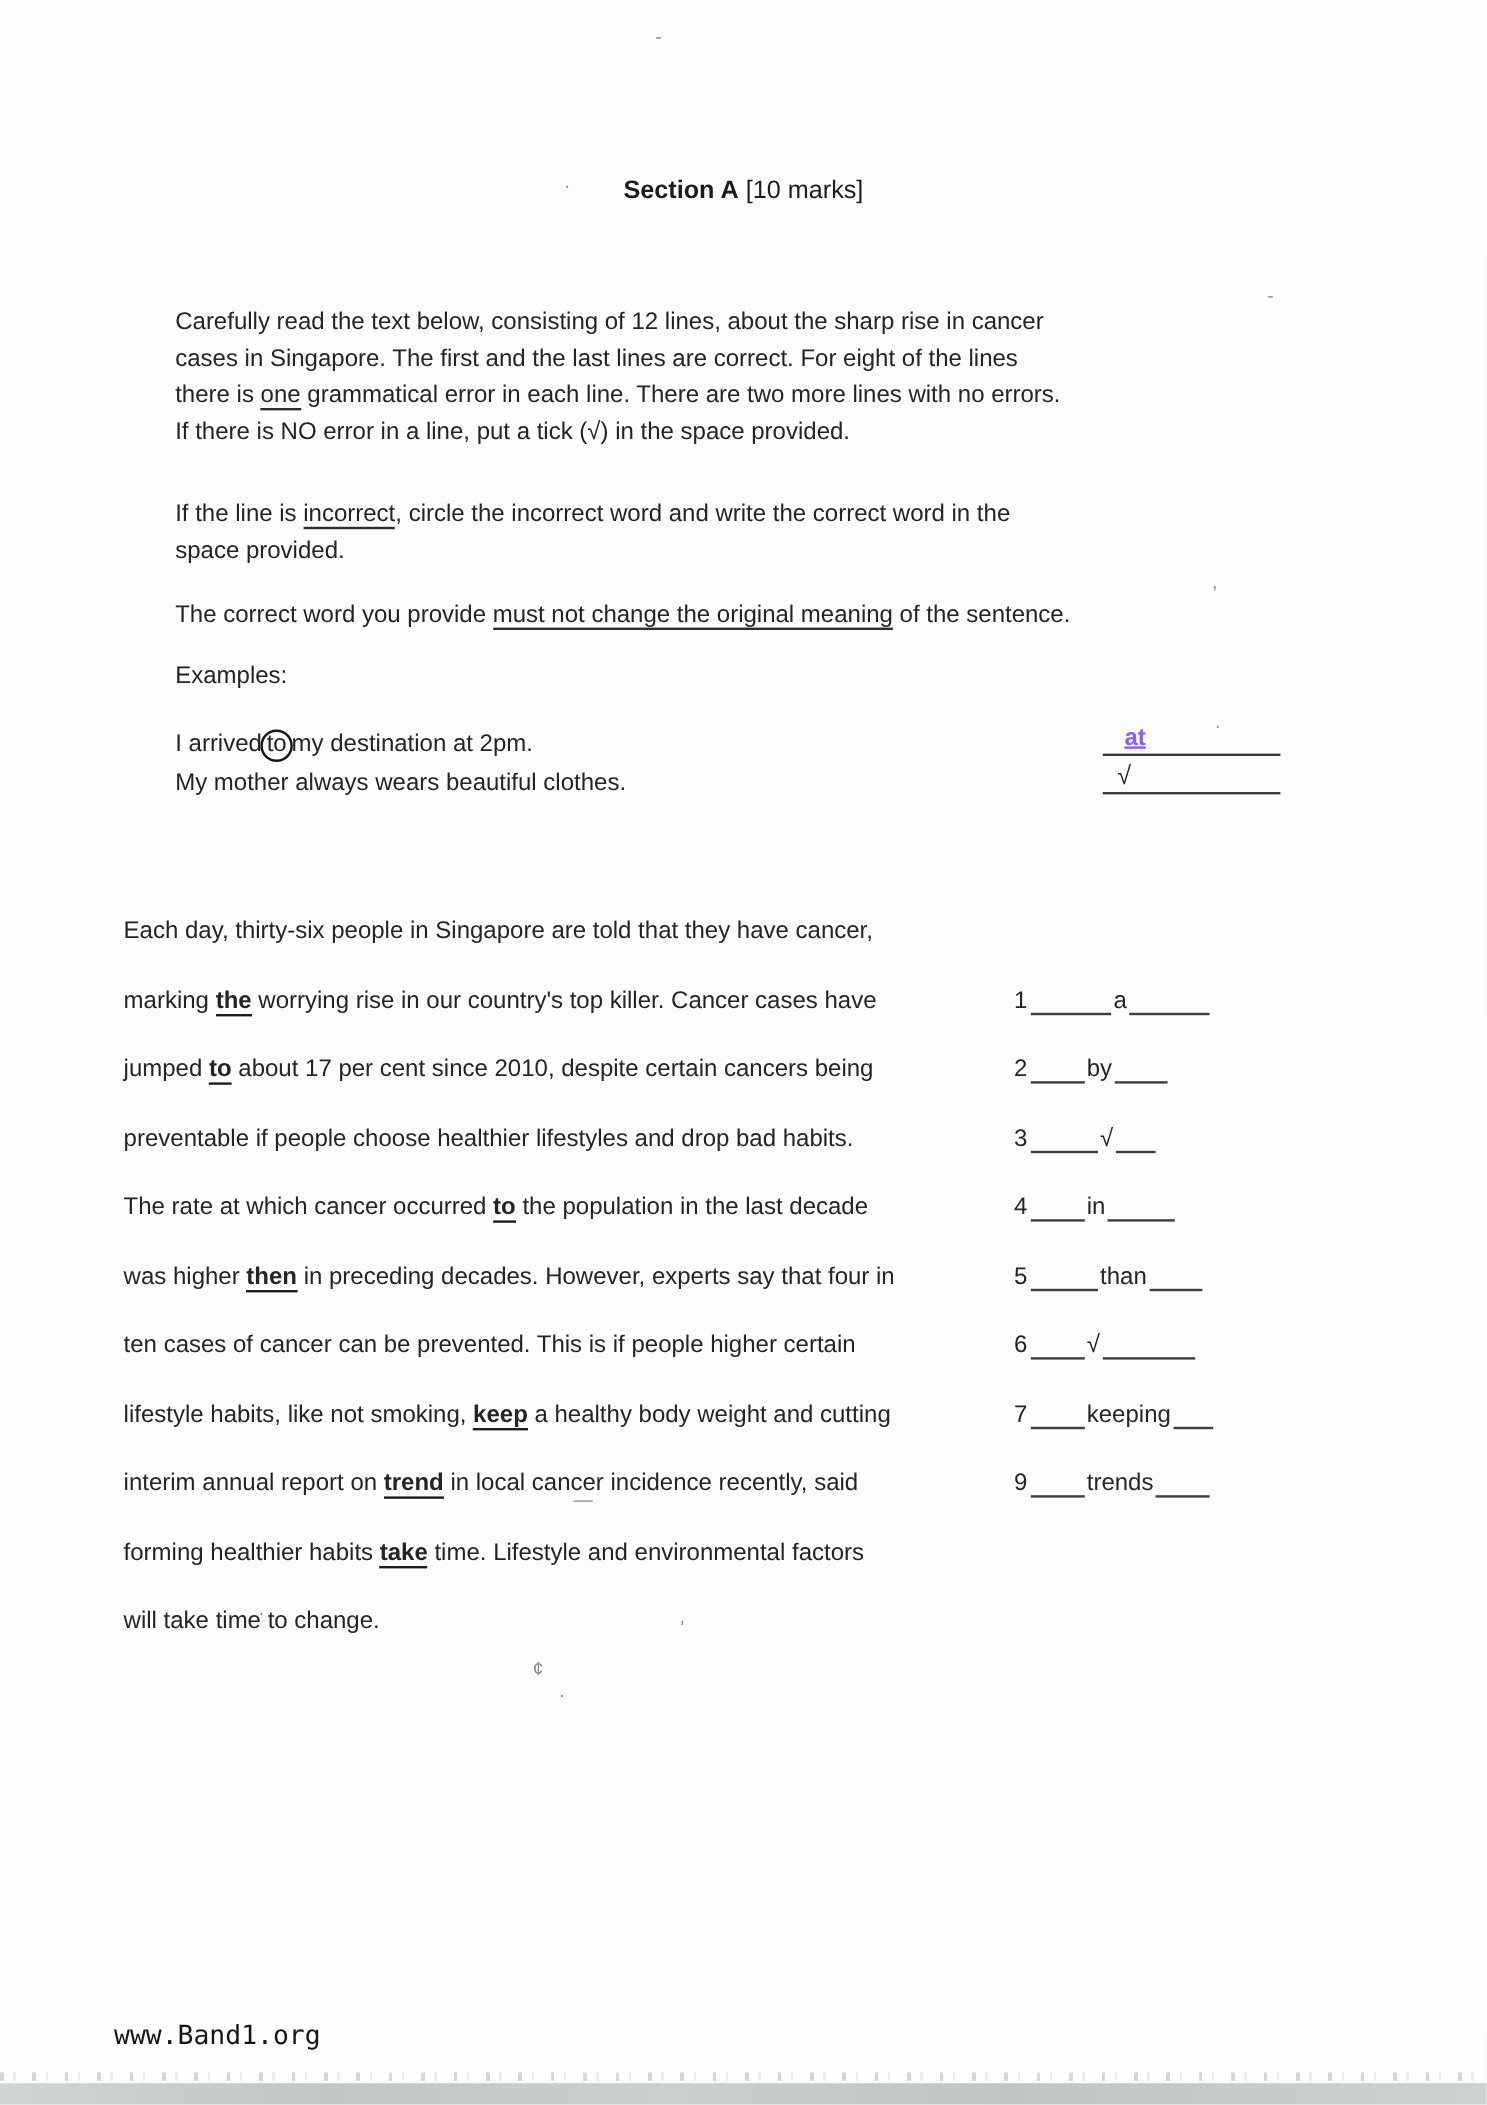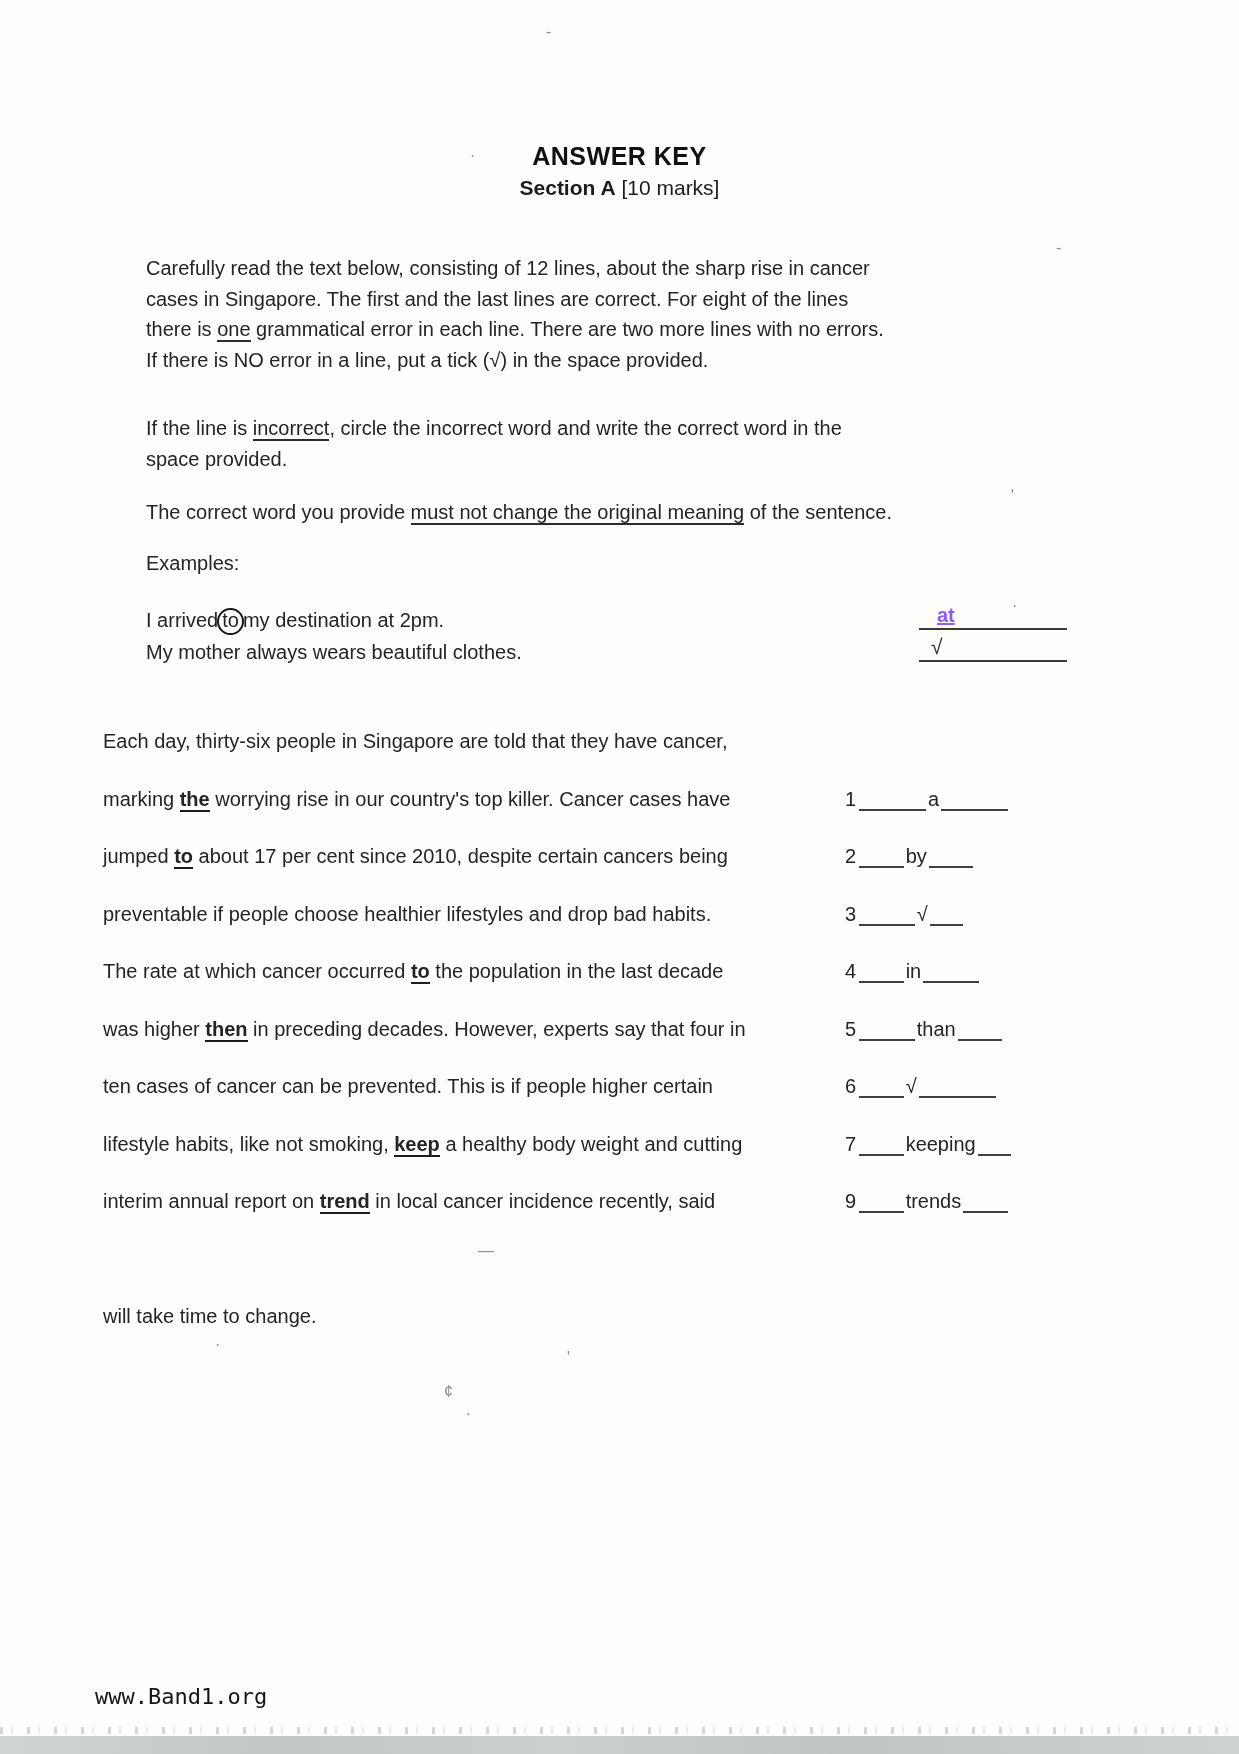--- a/index.html
+++ b/index.html
@@ -31,21 +31,21 @@
   .s-bu{font-weight:700;border-bottom:2.5px solid #1d1d1d;}
   .s-circle{display:inline-block;border:2.5px solid #161616;border-radius:50%;padding:0 3px 2px 3px;margin:0 -1px;line-height:1.05;}
   
   .ex-rows{margin-top:26px;}
   .ex-row{position:relative;height:32px;line-height:32px;}
   .ex-ans{position:absolute;left:773px;top:-2px;width:148px;height:26px;border-bottom:2.5px solid #3a3a3a;line-height:26px;}
   .ex-ans .w{padding-left:18px;}
   .ex-ans .w.bold{font-weight:700;text-decoration:underline;text-decoration-thickness:2px;color:#8b5cf6;text-align:center;}
   .ex-ans .w.tick{padding-left:12px;font-size:21px;color:#2a2a2a;}
   
-  .passage{position:absolute;left:103px;top:713px;width:1080px;font-size:20px;color:#242424;}
+  .passage{position:absolute;left:103px;top:748px;width:1080px;font-size:20px;color:#242424;}
   .p-row{position:relative;height:57.5px;line-height:57.5px;white-space:nowrap;}
   .p-line{display:inline-block;max-width:738px;}
   .p-ans{position:absolute;left:742px;top:0;white-space:nowrap;}
   .p-ans .num{margin-right:3px;}
   .p-ans .blank{display:inline-block;color:transparent;border-bottom:2px solid #3f3f3f;line-height:1;letter-spacing:0;}
   .p-ans .val{margin:0 2px;color:#252525;}
   
   .footer{position:absolute;left:48px;top:1684px;font-family:"DejaVu Sans Mono", monospace;font-size:22px;color:#151515;margin-left:47px;}
   
   .scan-strip{
@@ -59,21 +59,20 @@
   }
   
   .artifact{position:absolute;font-size:16px;color:#6f6f6f;opacity:.8;line-height:1;}
 </style>
 </head>
 <body>
 
 <div class="page">
 
   <div class="hdr">
-    <div class="title">ANSWER KEY</div>
     <div class="subtitle">
       <span class="b">Section A</span><span> [10 marks]</span>
     </div>
   </div>
 
   <div class="instr">
     <p class="p1"><span class="s-p">Carefully read the text below, consisting of 12 lines, about the sharp rise in cancer</span><br><span class="s-p">cases in Singapore. The first and the last lines are correct. For eight of the lines</span><br><span class="s-p">there is </span><span class="s-u">one</span><span class="s-p"> grammatical error in each line. There are two more lines with no errors.</span></p>
     <p class="p2"><span class="s-p">If there is NO error in a line, put a tick (√) in the space provided.</span></p>
     <p class="p3"><span class="s-p">If the line is </span><span class="s-u">incorrect</span><span class="s-p">, circle the incorrect word and write the correct word in the</span><br><span class="s-p">space provided.</span></p>
     <p class="p4"><span class="s-p">The correct word you provide </span><span class="s-u">must not change the original meaning</span><span class="s-p"> of the sentence.</span></p>
@@ -133,20 +132,21 @@
     <span class="p-ans"><span class="num">7</span><span class="blank">____</span><span class="val">keeping</span><span class="blank">___</span></span>
   </div>
 
 
   <div class="p-row">
     <span class="p-line"><span class="s-p">interim annual report on </span><span class="s-bu">trend</span><span class="s-p"> in local cancer incidence recently, said</span></span>
     <span class="p-ans"><span class="num">9</span><span class="blank">____</span><span class="val">trends</span><span class="blank">____</span></span>
   </div>
 
   <div class="p-row">
+    <span class="p-line"><span class="s-p">forming healthier habits </span><span class="s-bu">take</span><span class="s-p"> time. Lifestyle and environmental factors</span></span>
   </div>
 
   <div class="p-row">
     <span class="p-line"><span class="s-p">will take time to change.</span></span>
     <span class="p-ans"></span>
   </div>
 </div>
   </div>
 
   <div class="footer">

